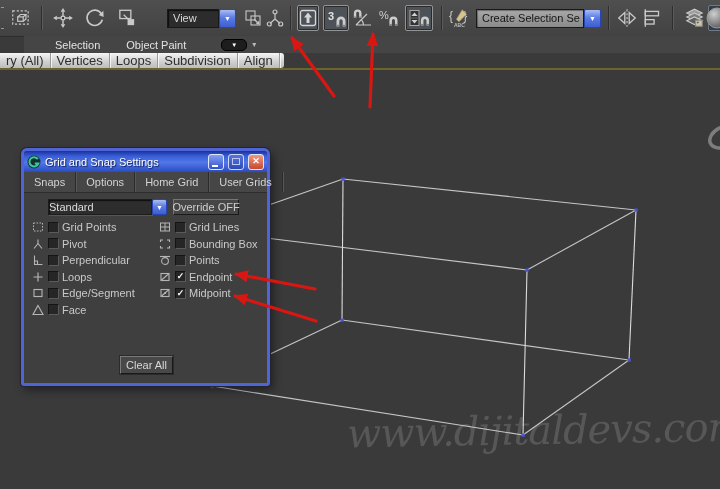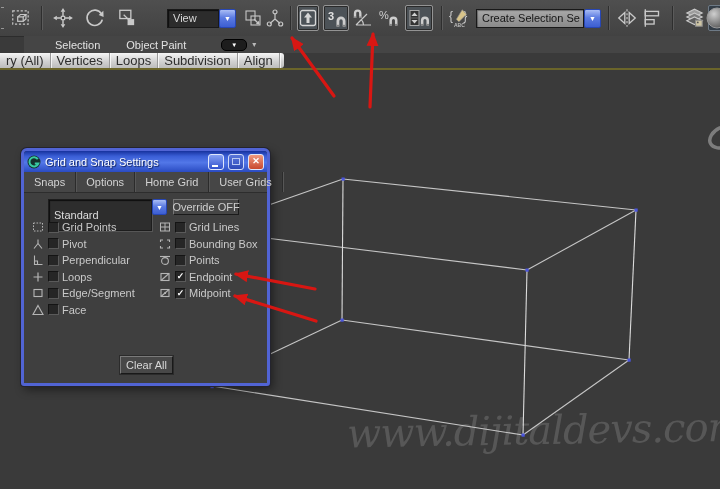--- a/index.html
+++ b/index.html
@@ -52,23 +52,23 @@
   .wbtn{width:14px;height:14px;border-radius:3px;border:1px solid #dfe7fb;flex:none;position:relative;
         display:flex;align-items:center;justify-content:center;}
   .wbtn.min{background:linear-gradient(#86a0f3,#3151cd);}
   .wbtn.min i{position:absolute;left:3px;bottom:2px;width:6px;height:2px;background:#fff;}
   .wbtn.max{background:linear-gradient(#5d78da,#2b47b6);opacity:.9;}
   .wbtn.max i{width:6px;height:5px;border:1px solid #c7d3f4;}
   .wbtn.close{background:linear-gradient(#f09a80,#c8482e);color:#fff;font-size:9px;font-weight:bold;line-height:1;}
   .dtabs{height:20px;background:#464646;border-bottom:1px solid #2d2d2d;display:flex;font-size:11px;color:#d2d2d2;}
   .dtab{display:flex;align-items:center;padding:8px 10px;border-right:1px solid #2b2b2b;box-shadow:1px 0 0 #575757;white-space:nowrap;}
   .dbody{position:relative;height:191px;font-size:11px;color:#c9c9c9;}
-  .selfield{position:absolute;left:24px;top:6px;width:104px;height:32px;background:#2d2d2d;
+  .selfield{position:absolute;left:24px;top:6px;width:104px;height:16px;background:#2d2d2d;
             border:1px solid #1d1d1d;box-shadow:inset 1px 1px 1px rgba(0,0,0,.7),1px 1px 0 #565656;
-            display:flex;align-items:center;padding-left:5px;color:#dcdcdc;box-sizing:border-box;}
+            display:flex;align-items:center;color:#dcdcdc;box-sizing:border-box;}
   .selbtn{position:absolute;left:128px;top:6px;width:15px;height:16px;box-sizing:border-box;
           background:linear-gradient(#a9bdf5,#5c7ce2 45%,#3c5ed2);border:1px solid #2746b4;border-radius:2px;
           color:#fff;font-size:7px;display:flex;align-items:center;justify-content:center;}
   .override{position:absolute;left:149px;top:6px;width:66px;height:16px;box-sizing:border-box;background:#464646;
             border:1px solid;border-color:#757575 #1b1b1b #1b1b1b #757575;display:flex;align-items:center;
             justify-content:center;color:#cecece;white-space:nowrap;}
   .col{position:absolute;top:26px;display:flex;flex-direction:column;}
   .col.cleft{left:7px;} .col.cright{left:134px;}
   .srow{height:16.5px;display:flex;align-items:center;gap:3px;}
   .sicon{width:14px;height:13px;flex:none;display:flex;align-items:center;justify-content:center;}

